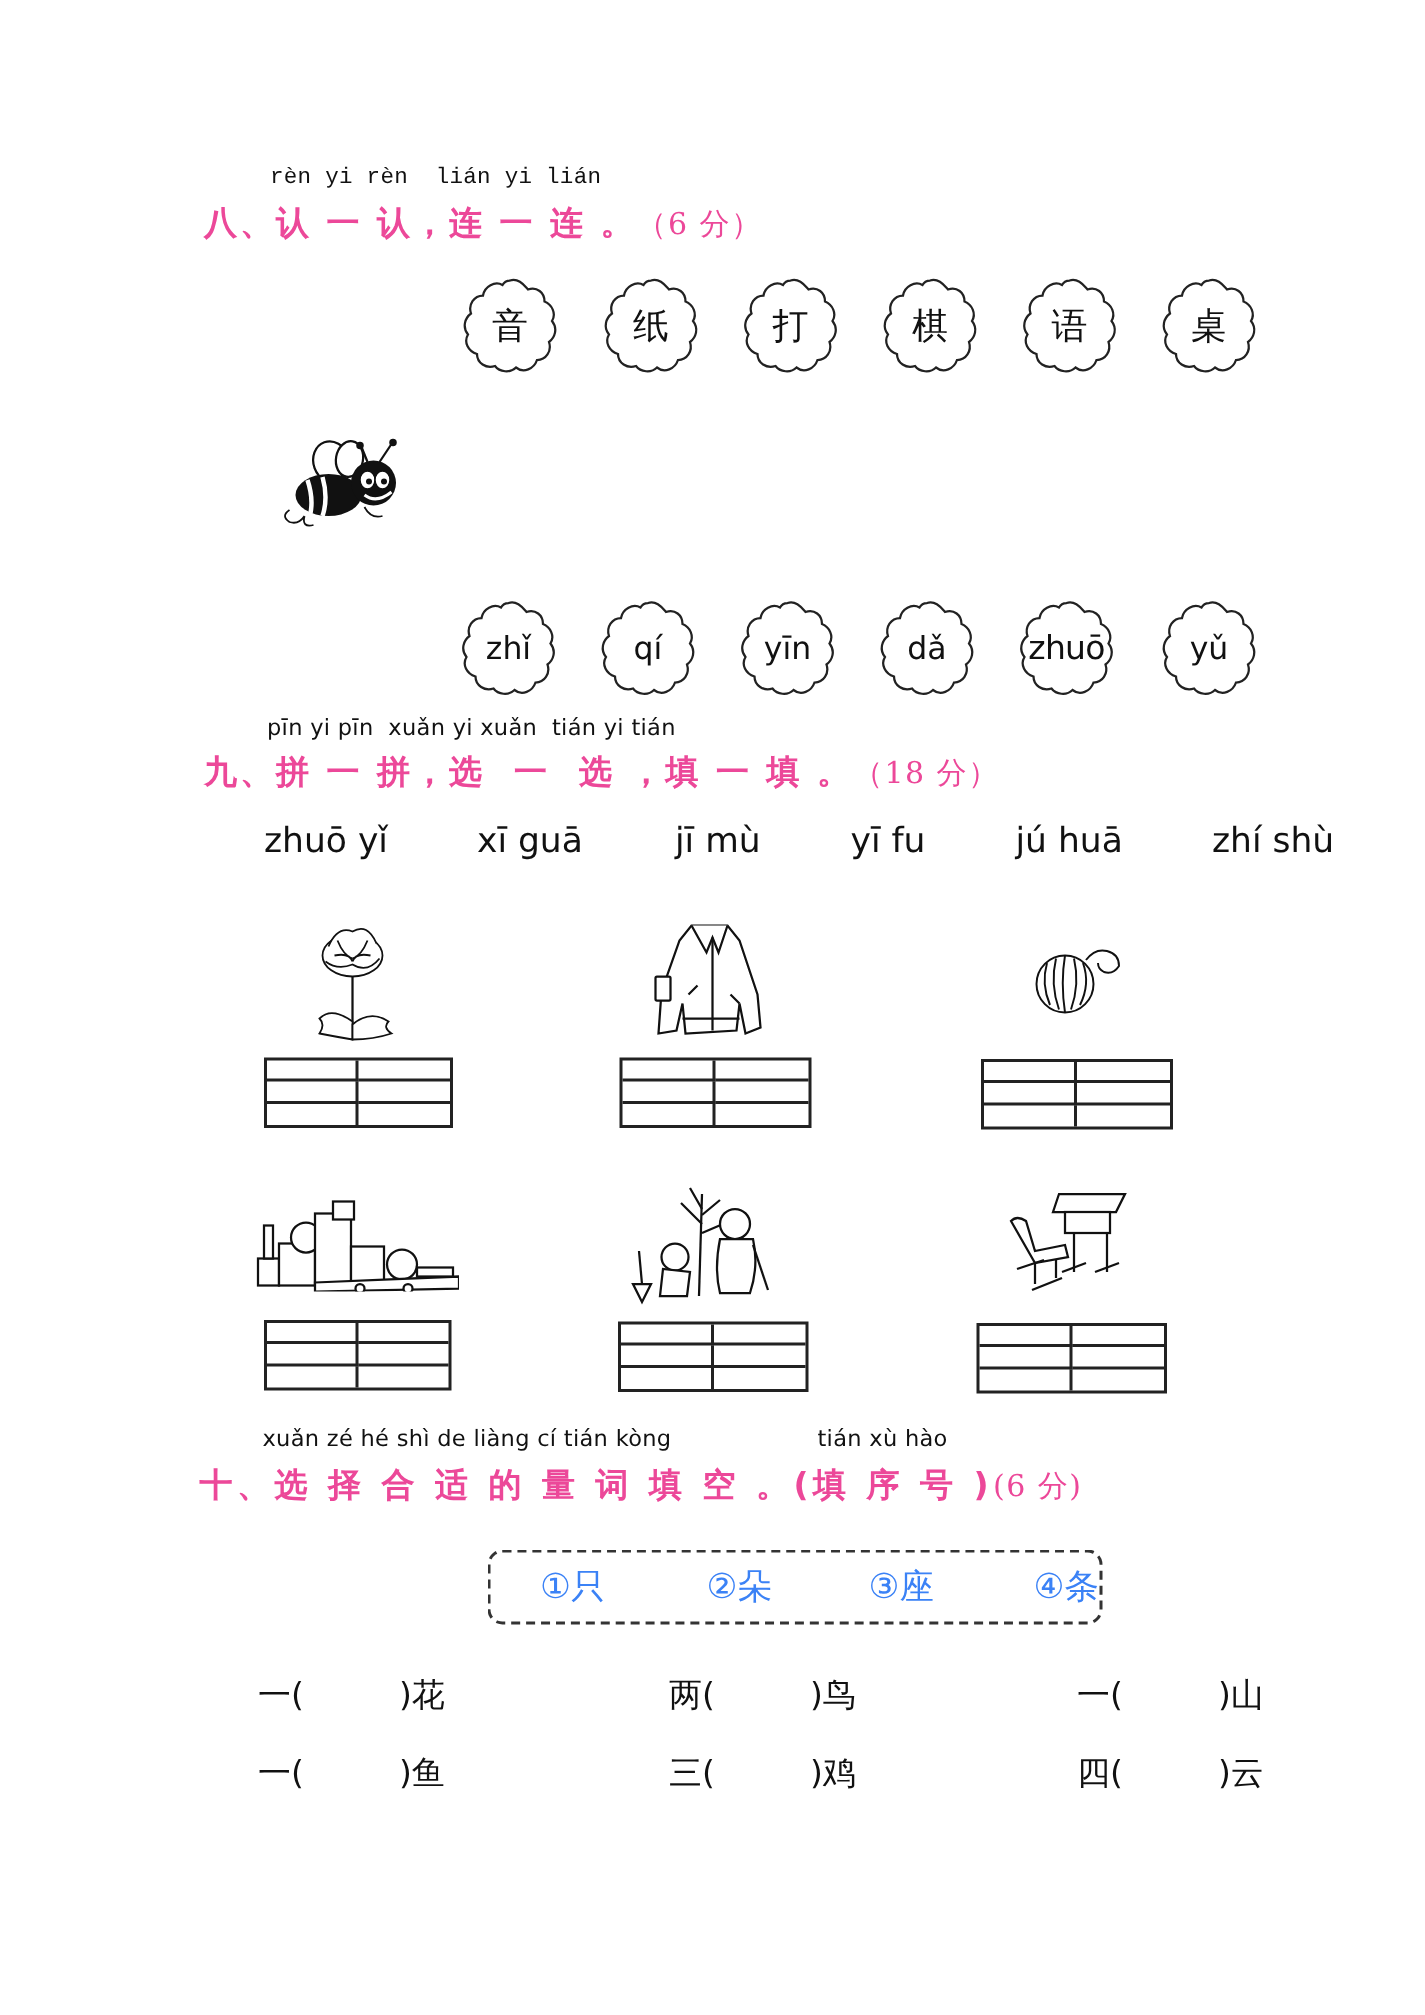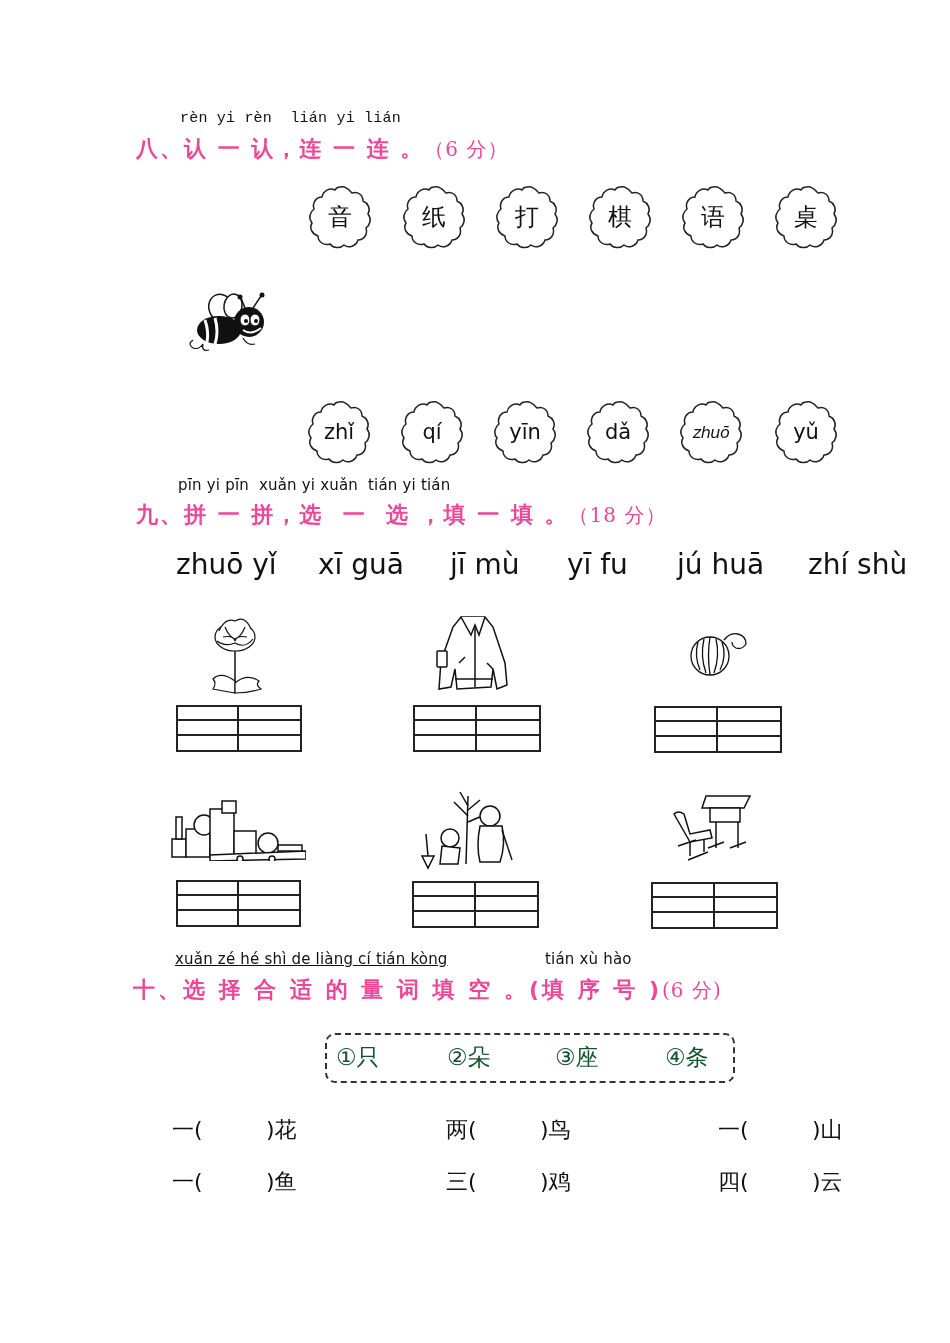--- a/index.html
+++ b/index.html
@@ -5,30 +5,30 @@
   html, body { margin:0; padding:0; background:#ffffff; }
   body { width:950px; height:1343px; position:relative; overflow:hidden; color:#111; font-family:"DejaVu Sans", sans-serif; }
   .abs { position:absolute; }
   .pinyin { font-family:"DejaVu Sans", sans-serif; font-size:15px; color:#111; white-space:pre; letter-spacing:0.2px; }
   .heading { font-family:"DejaVu Sans", sans-serif; font-size:22px; font-weight:bold; white-space:pre; letter-spacing:2px; color:#ec4899; }
   .heading .score { font-weight:normal; font-family:"DejaVu Serif", serif; font-size:20px; letter-spacing:1px; }
   .flower { position:absolute; width:68px; height:68px; }
   .flower svg { position:absolute; left:0; top:0; width:68px; height:68px; }
   .flower .lbl { position:absolute; left:0; top:0; width:68px; height:68px; display:flex; align-items:center; justify-content:center; font-size:24px; color:#111; }
   .flower .lbl.py { font-size:21px; font-family:"DejaVu Sans", sans-serif; }
-  .flower .lbl.py.small { font-size:16px; letter-spacing:-0.5px;font-style:italic; }
+  .flower .lbl.py.small { font-size:22px; letter-spacing:-0.5px; }
   .word-row { position:absolute; top:548px; left:0; width:950px; height:34px; }
-  .word { position:absolute; font-size:28px; white-space:pre; color:#111; }
+  .word { position:absolute; font-size:23px; white-space:pre; color:#111; }
   .grid { position:absolute; border:2px solid #222; box-sizing:border-box; display:grid; grid-template-columns:1fr 1fr; grid-template-rows:1fr 1fr 1fr; }
   .grid .cell { border-right:2px solid #222; border-bottom:2px solid #222; }
   .grid .cell:nth-child(2n) { border-right:none; }
   .grid .cell:nth-child(5), .grid .cell:nth-child(6) { border-bottom:none; }
   .pic { position:absolute; }
   .choice-box { position:absolute; left:325px; top:1033px; width:410px; height:50px; box-sizing:border-box; border:2px dashed #333; border-radius:10px; }
-  .choice { position:absolute; top:1042px; font-size:23px; white-space:pre; color:#14532d; }
+  .choice { position:absolute; top:1042px; font-size:23px; white-space:pre; color:#3b82f6;margin-left:24px; }
   .fill { position:absolute; font-size:22px; white-space:pre; color:#111; font-family:"DejaVu Sans", sans-serif; }
 </style>
 </head>
 <body>
 
 <div class="abs pinyin" style="left:180px; top:110px;font-family:Liberation Mono, monospace;">rèn yi rèn  lián yi lián</div>
 <div class="abs heading" style="left:136px; top:134px;"><span>八、认 一 认，连 一 连 。</span><span class="score">（6 分）</span></div>
 
 <svg width="0" height="0" style="position:absolute">
   <defs>
@@ -263,21 +263,21 @@
 </div>
 <div class="grid" style="left:651px; top:882px; width:127px; height:47px;">
   <div class="cell"></div>
     <div class="cell"></div>
   <div class="cell"></div>
     <div class="cell"></div>
   <div class="cell"></div>
     <div class="cell"></div>
 </div>
 
-<div class="abs pinyin" style="left:175px; top:950px;text-decoration:underline;">xuǎn zé hé shì de liàng cí tián kòng</div>
+<div class="abs pinyin" style="left:175px; top:950px;">xuǎn zé hé shì de liàng cí tián kòng</div>
 <div class="abs pinyin" style="left:545px; top:950px;">tián xù hào</div>
 <div class="abs heading" style="left:133px; top:975px; letter-spacing:3px;text-align:right;"><span>十、选 择 合 适 的 量 词 填 空 。(填 序 号 )</span><span class="score">(6 分)</span></div>
 
 <div class="choice-box"></div>
 <span class="choice" style="left:336px;">①只</span>
 <span class="choice" style="left:447px;">②朵</span>
 <span class="choice" style="left:555px;">③座</span>
 <span class="choice" style="left:665px;">④条</span>
 
 <span class="fill" style="left:172px; top:1115px;">一(</span>

